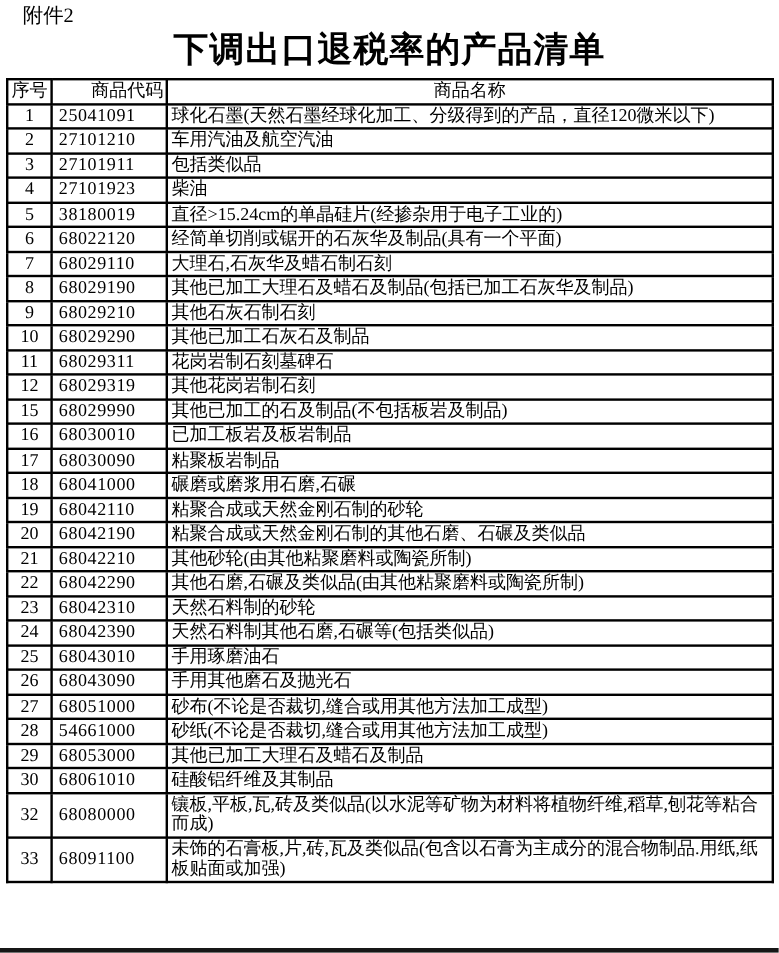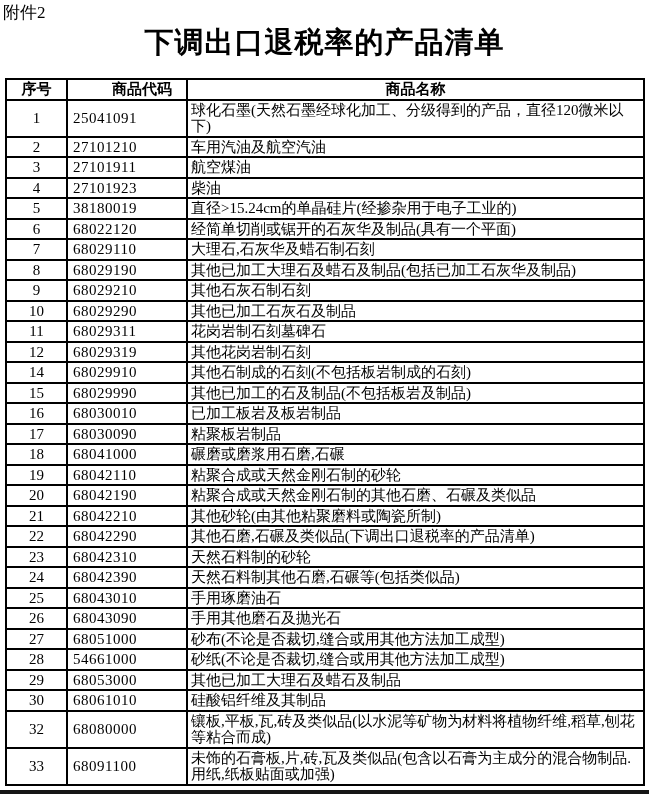--- a/index.html
+++ b/index.html
@@ -9,27 +9,27 @@
   }
   body {
     width: 649px;
     height: 794px;
     overflow: hidden;
     position: relative;
     font-family: "Liberation Serif", "DejaVu Serif", serif;
     color: #000000;
   }
   .attachment-label {
-    margin: 3px 0 0 3px;
+    margin: 3px 0 0 19px;
     font-size: 17px;
     line-height: 20px;
     font-weight: normal;
   }
   .doc-title {
-    margin: 1px 0 17px 0;
+    margin: 1px 0 4px 0;
     text-align: center;
     font-size: 29px;
     line-height: 37px;
     font-weight: bold;
     letter-spacing: 1px;
   }
   table.product-table {
     border-collapse: collapse;
     margin-left: 5px;
     width: 640px;
@@ -37,22 +37,22 @@
   }
   table.product-table th,
   table.product-table td {
     border: 2px solid #000000;
     font-size: 15px;
     line-height: 16.5px;
     vertical-align: middle;
     word-break: break-all;
   }
   table.product-table th {
-    font-weight: bold;
-    padding: 1px 14px;
+    font-weight: normal;
+    padding: 1px 2px;
     white-space: nowrap;
     overflow: hidden;
   }
   th.col-no   { width: 31px;  text-align: center; }
   th.col-code { width: 90px;  text-align: right; padding-left: 4px; }
   th.col-name { text-align: center; }
   td.cell-no   { text-align: center; padding: 1px 1px; }
   td.cell-code { text-align: left;   padding: 1px 12px 1px 5px; letter-spacing: 0.5px; }
   td.cell-name { text-align: left;   padding: 1px 3px 1px 3px; }
   .bottom-strip {
@@ -86,21 +86,21 @@
         <td class="cell-name">球化石墨(天然石墨经球化加工、分级得到的产品，直径120微米以下)</td>
       </tr>
       <tr>
         <td class="cell-no">2</td>
         <td class="cell-code">27101210</td>
         <td class="cell-name">车用汽油及航空汽油</td>
       </tr>
       <tr>
         <td class="cell-no">3</td>
         <td class="cell-code">27101911</td>
-        <td class="cell-name">航空煤油</td>
+        <td class="cell-name">包括类似品</td>
       </tr>
       <tr>
         <td class="cell-no">4</td>
         <td class="cell-code">27101923</td>
         <td class="cell-name">柴油</td>
       </tr>
       <tr>
         <td class="cell-no">5</td>
         <td class="cell-code">38180019</td>
         <td class="cell-name">直径&gt;15.24cm的单晶硅片(经掺杂用于电子工业的)</td>
@@ -134,25 +134,20 @@
         <td class="cell-no">11</td>
         <td class="cell-code">68029311</td>
         <td class="cell-name">花岗岩制石刻墓碑石</td>
       </tr>
       <tr>
         <td class="cell-no">12</td>
         <td class="cell-code">68029319</td>
         <td class="cell-name">其他花岗岩制石刻</td>
       </tr>
       <tr>
-        <td class="cell-no">14</td>
-        <td class="cell-code">68029910</td>
-        <td class="cell-name">其他石制成的石刻(不包括板岩制成的石刻)</td>
-      </tr>
-      <tr>
         <td class="cell-no">15</td>
         <td class="cell-code">68029990</td>
         <td class="cell-name">其他已加工的石及制品(不包括板岩及制品)</td>
       </tr>
       <tr>
         <td class="cell-no">16</td>
         <td class="cell-code">68030010</td>
         <td class="cell-name">已加工板岩及板岩制品</td>
       </tr>
       <tr>
@@ -176,21 +171,21 @@
         <td class="cell-name">粘聚合成或天然金刚石制的其他石磨、石碾及类似品</td>
       </tr>
       <tr>
         <td class="cell-no">21</td>
         <td class="cell-code">68042210</td>
         <td class="cell-name">其他砂轮(由其他粘聚磨料或陶瓷所制)</td>
       </tr>
       <tr>
         <td class="cell-no">22</td>
         <td class="cell-code">68042290</td>
-        <td class="cell-name">其他石磨,石碾及类似品(下调出口退税率的产品清单)</td>
+        <td class="cell-name">其他石磨,石碾及类似品(由其他粘聚磨料或陶瓷所制)</td>
       </tr>
       <tr>
         <td class="cell-no">23</td>
         <td class="cell-code">68042310</td>
         <td class="cell-name">天然石料制的砂轮</td>
       </tr>
       <tr>
         <td class="cell-no">24</td>
         <td class="cell-code">68042390</td>
         <td class="cell-name">天然石料制其他石磨,石碾等(包括类似品)</td>

